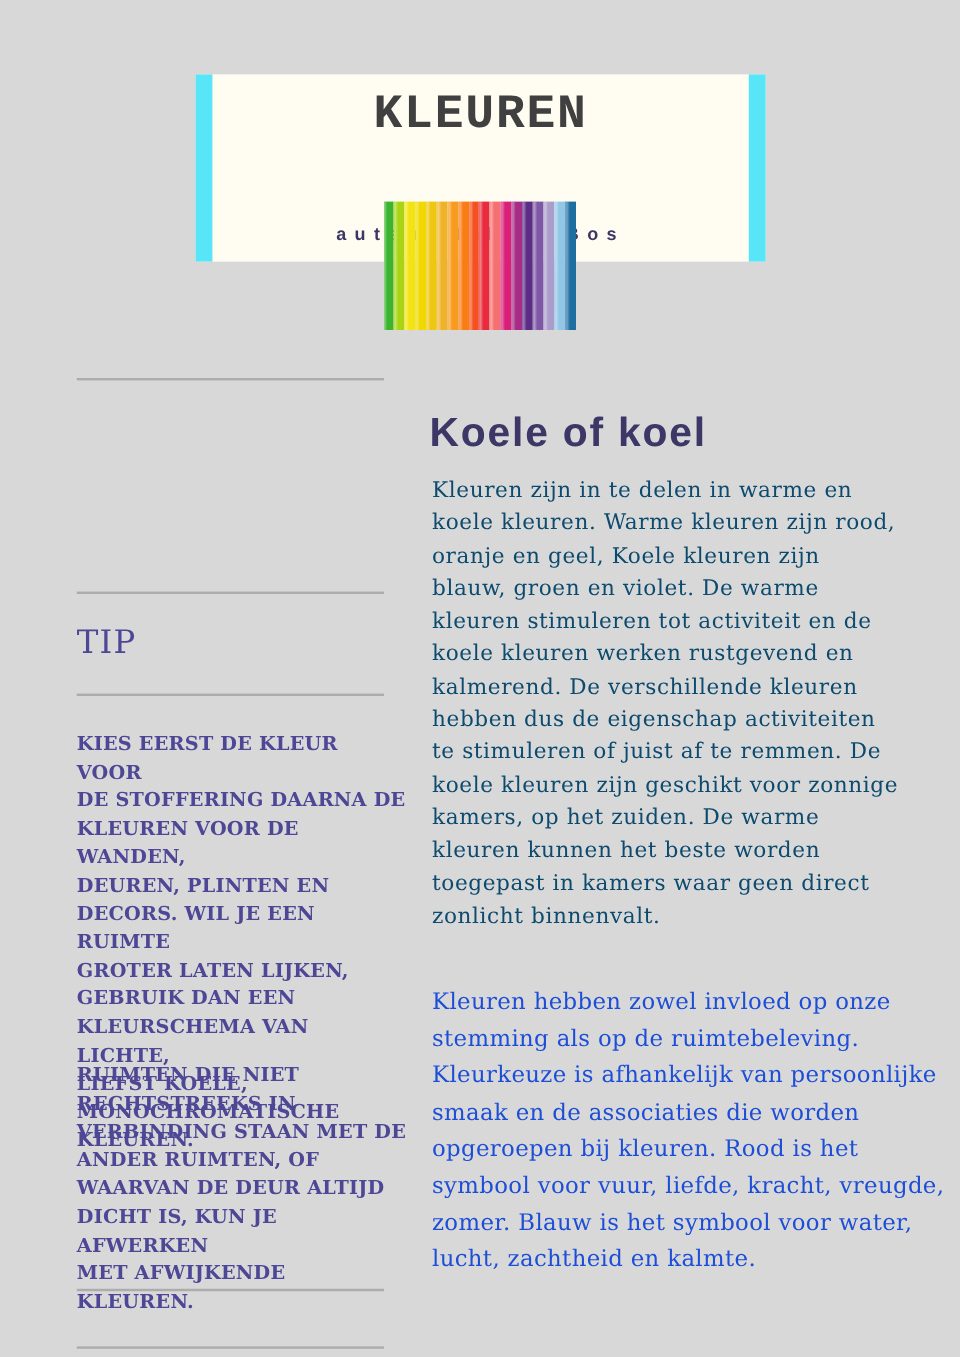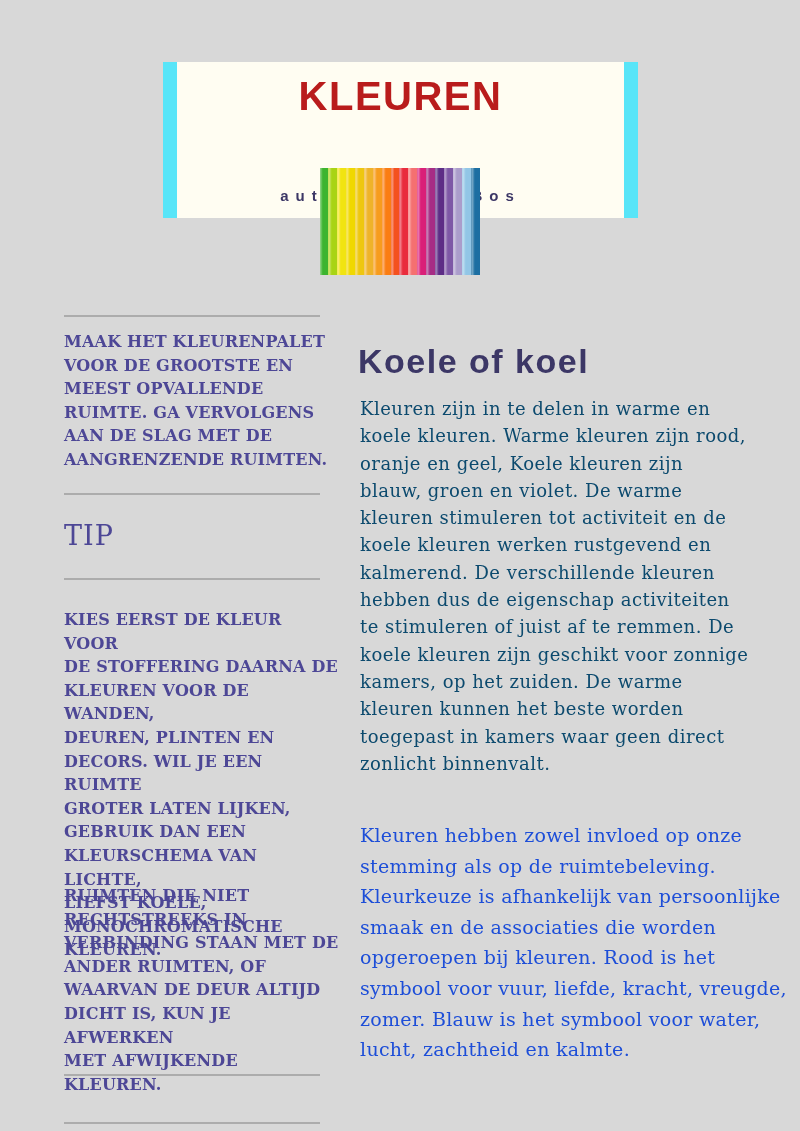--- a/index.html
+++ b/index.html
@@ -17,22 +17,22 @@
     position:absolute;left:163px;top:62px;width:475px;height:156px;
     background:#fffdf2;
   }
   .accent-strip{position:absolute;top:0;width:14px;height:100%;background:#58e5f8;}
   .accent-strip.left{left:0;}
   .accent-strip.right{right:0;}
   .header-title{
     position:absolute;left:0;right:0;top:12px;
     text-align:center;
     font-size:40px;font-weight:bold;letter-spacing:1.5px;
-    color:#b91c1c;
-    font-family:Liberation Sans, sans-serif;
+    color:#404040;
+    font-family:Liberation Mono, monospace;
   }
   .header-subtitle{
     position:absolute;left:0;right:0;top:125px;
     text-align:center;
     font-size:15px;font-weight:bold;letter-spacing:7px;
     color:#3c3766;
   }
 
   
   .rainbow{
@@ -116,26 +116,20 @@
     <div class="stripe" style="background-color: rgb(166, 44, 133);"></div>
     <div class="stripe" style="background-color: rgb(93, 45, 134);"></div>
     <div class="stripe" style="background-color: rgb(126, 88, 166);"></div>
     <div class="stripe" style="background-color: rgb(171, 157, 203);"></div>
     <div class="stripe" style="background-color: rgb(146, 198, 230);"></div>
     <div class="stripe" style="background-color: rgb(29, 111, 162);"></div>
   </div>
 
   <div class="divider" style="top:315px"></div>
 
-  <div class="sidebar-block" style="top:330px">MAAK HET KLEURENPALET
-VOOR DE GROOTSTE EN
-MEEST OPVALLENDE
-RUIMTE. GA VERVOLGENS
-AAN DE SLAG MET DE
-AANGRENZENDE RUIMTEN.</div>
 
   <div class="divider" style="top:493px"></div>
 
   <div class="tip-heading" style="top:520px">TIP</div>
 
   <div class="divider" style="top:578px"></div>
 
   <div class="sidebar-block" style="top:884px">RUIMTEN DIE NIET
 RECHTSTREEKS IN
 VERBINDING STAAN MET DE

